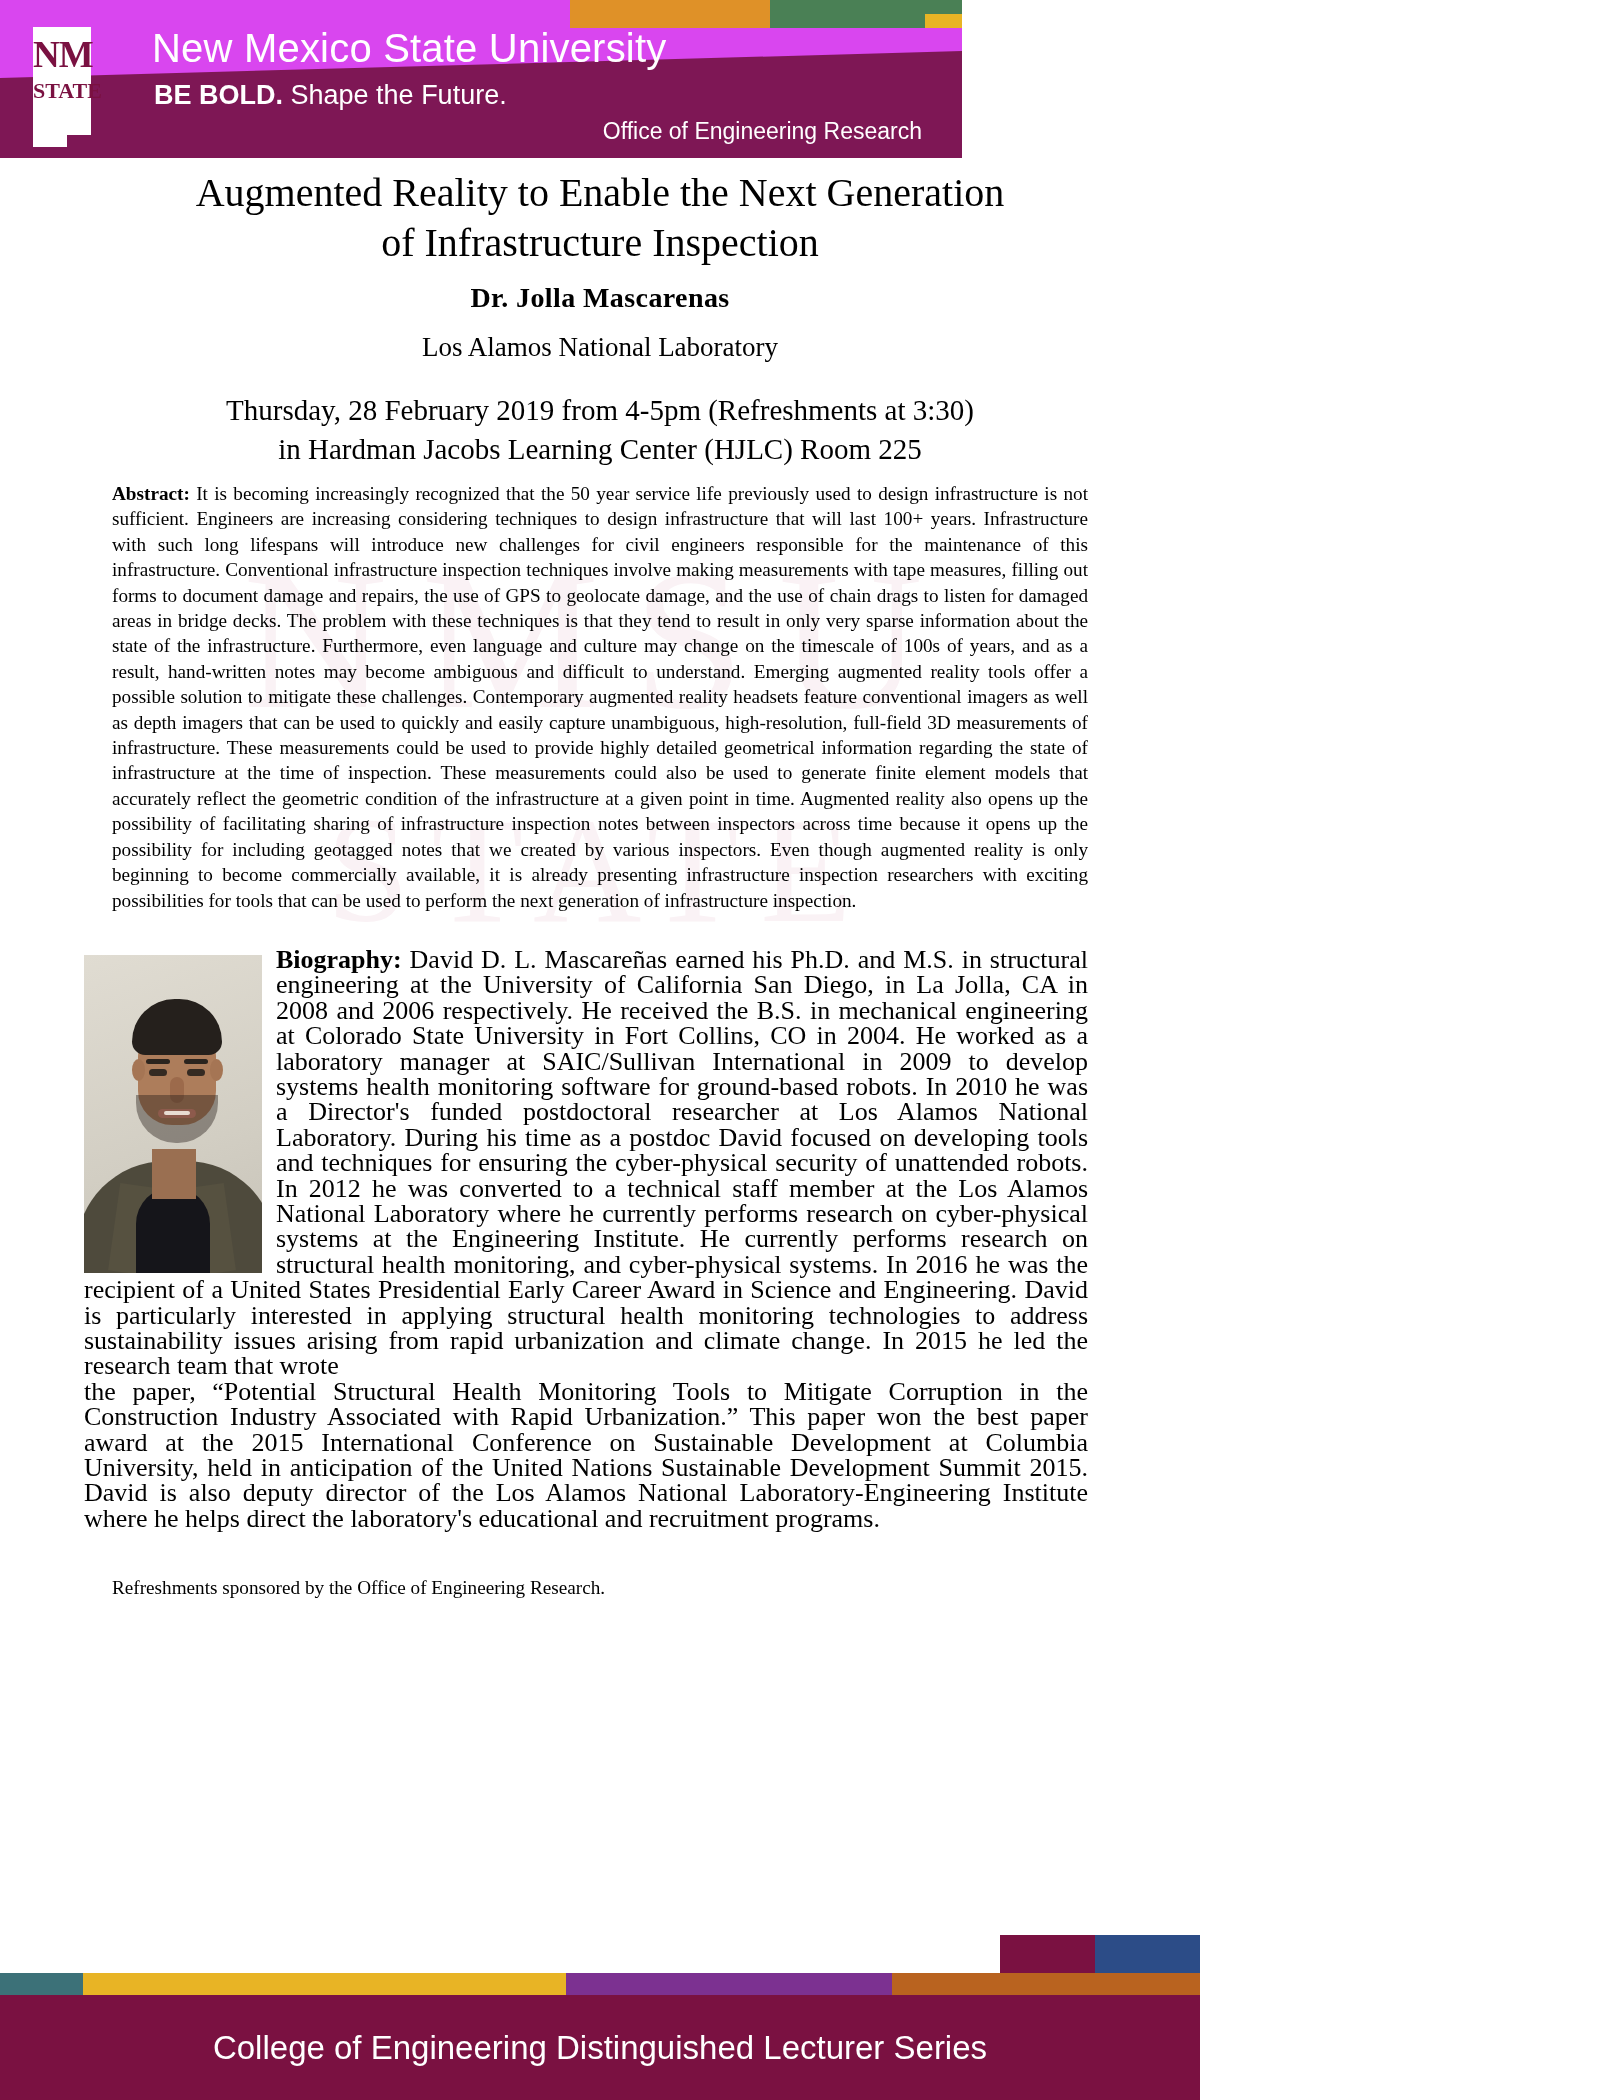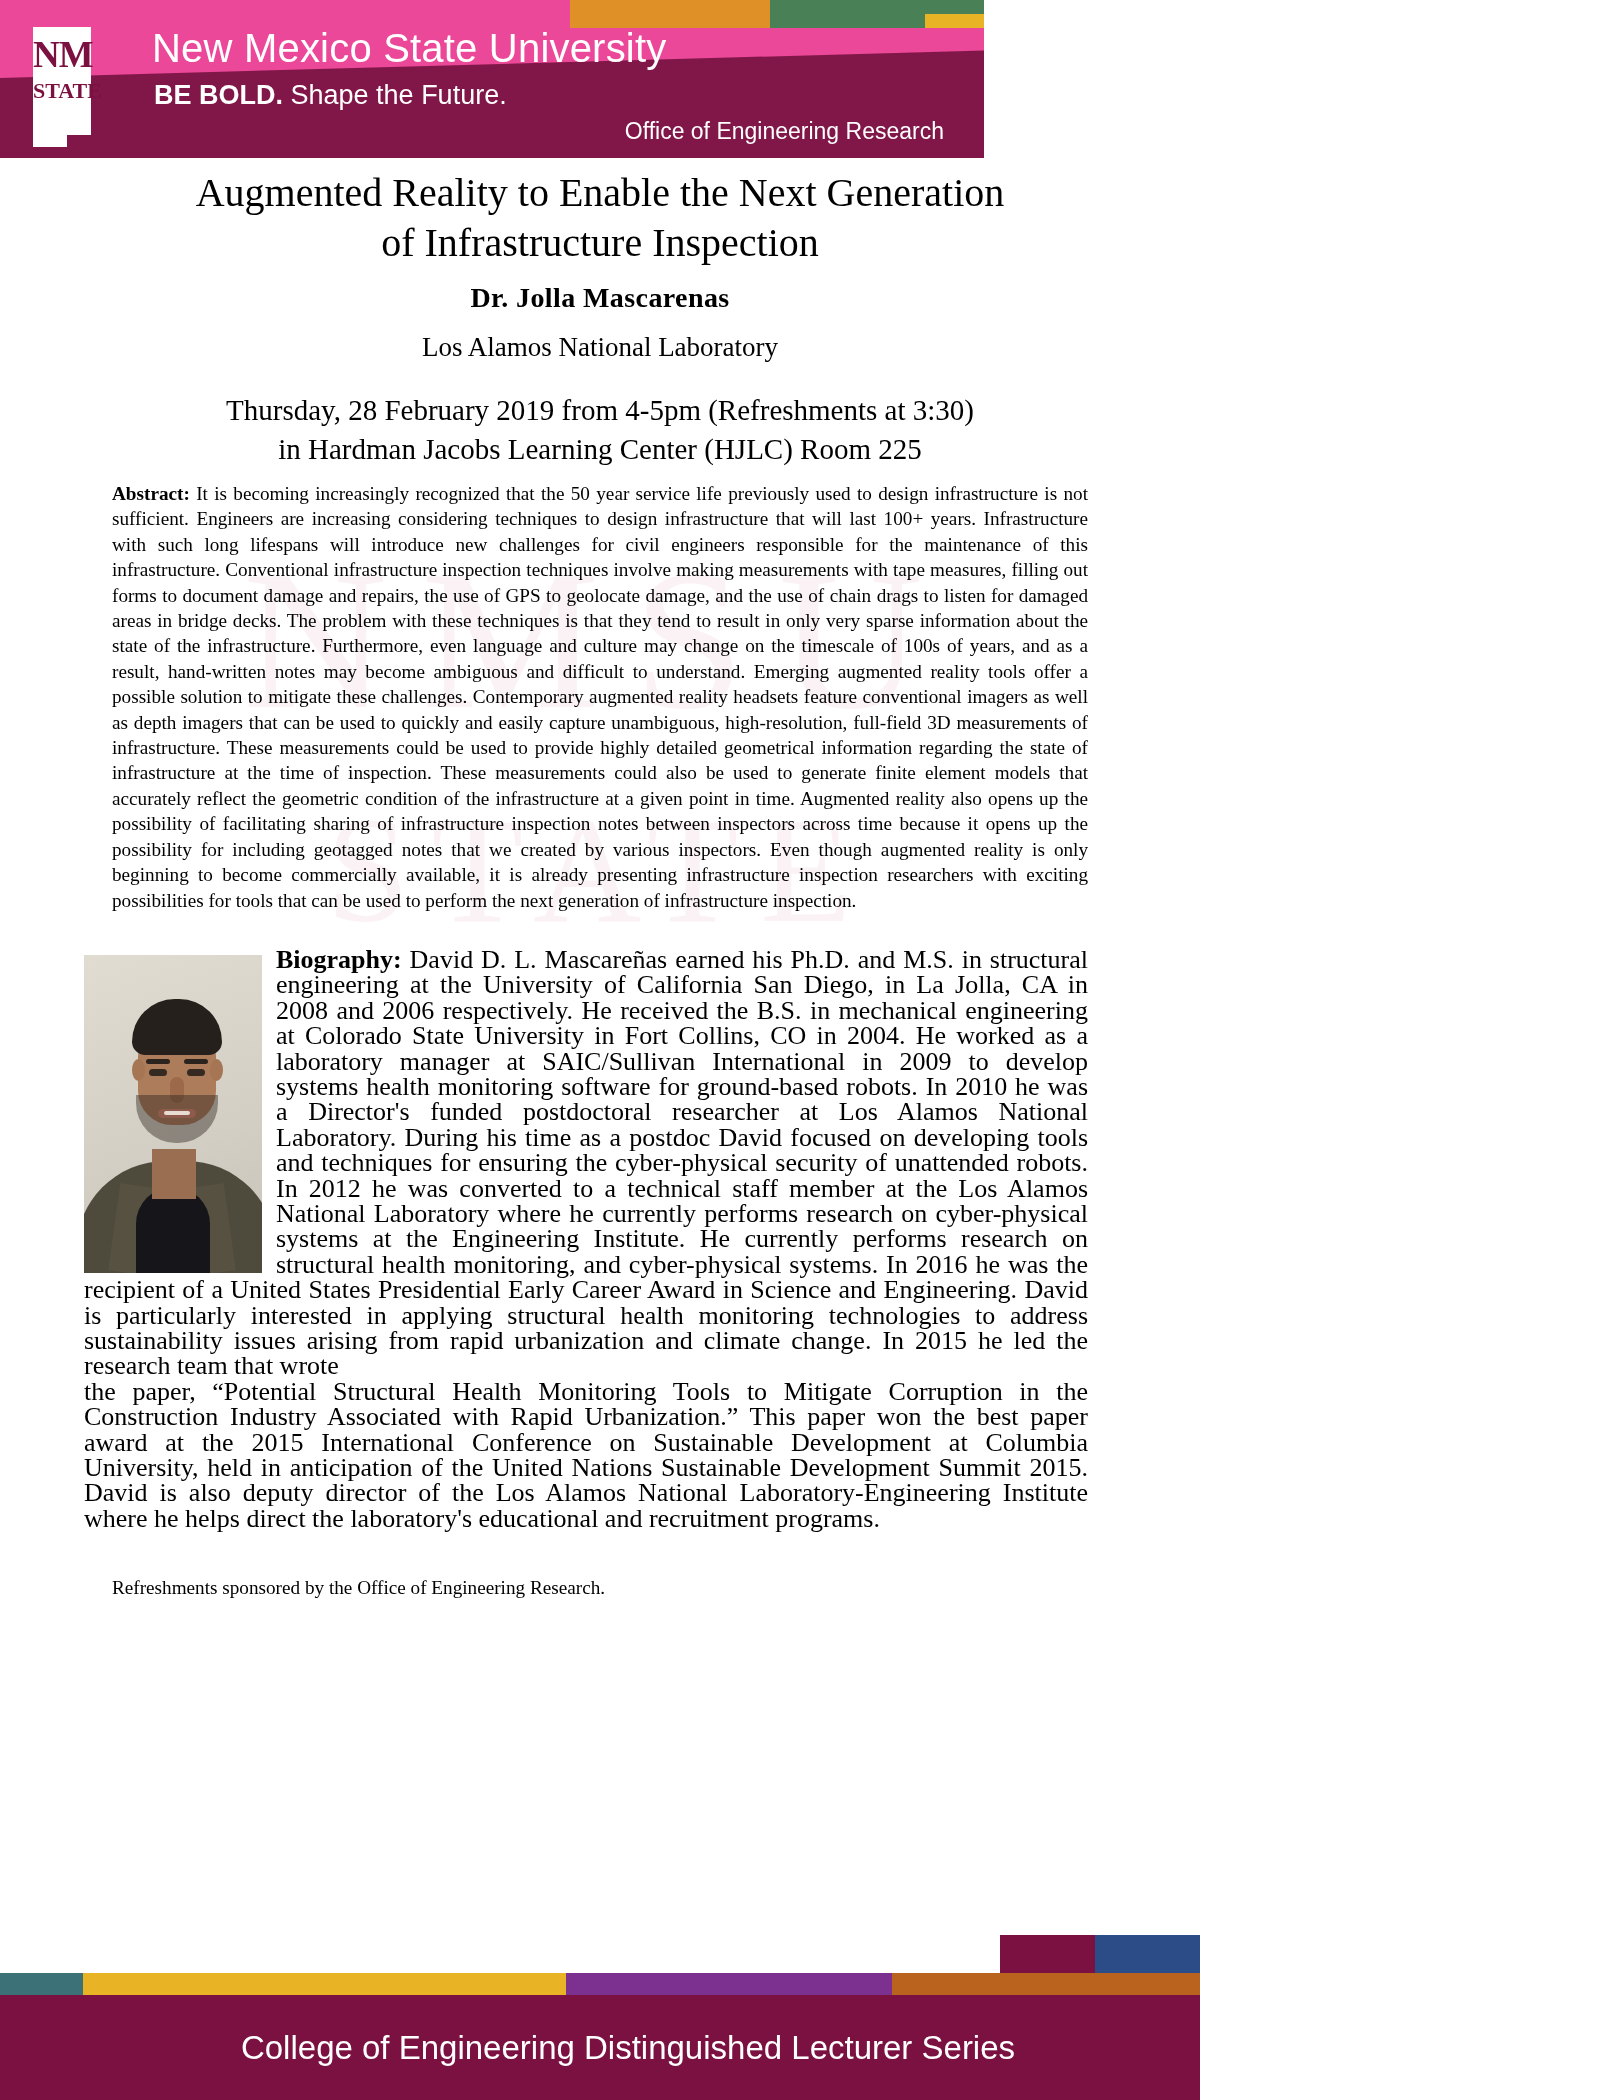--- a/index.html
+++ b/index.html
@@ -14,24 +14,23 @@
     font-family: "Liberation Serif", "DejaVu Serif", serif;
     overflow: hidden;
   }
 
   
   .header {
     position: absolute;
     top: 0; left: 0;
     width: 962px;
     height: 158px;
-    background: #ec4899;
+    background: #d946ef;
     overflow: hidden;
     z-index: 1;
-    padding-left: 22px;
   }
   .header-swoosh {
     position: absolute;
     left: 0;
     bottom: -40px;
     width: 1200px;
     height: 120px;
     background: #6d0f3a;
     transform: rotate(-1.6deg);
     transform-origin: left bottom;
@@ -309,21 +308,20 @@
   .footer-text {
     position: absolute;
     left: 0; top: 0;
     width: 1200px;
     text-align: center;
     color: #ffffff;
     font-family: "Liberation Sans", sans-serif;
     font-size: 33px;
     line-height: 105px;
     white-space: nowrap;
-    padding-left: 28px;
   }
 </style>
 </head>
 <body>
 
 <div class="watermark">
   <span>NMSU</span>
   <span class="wm2">STATE</span>
 </div>
 

